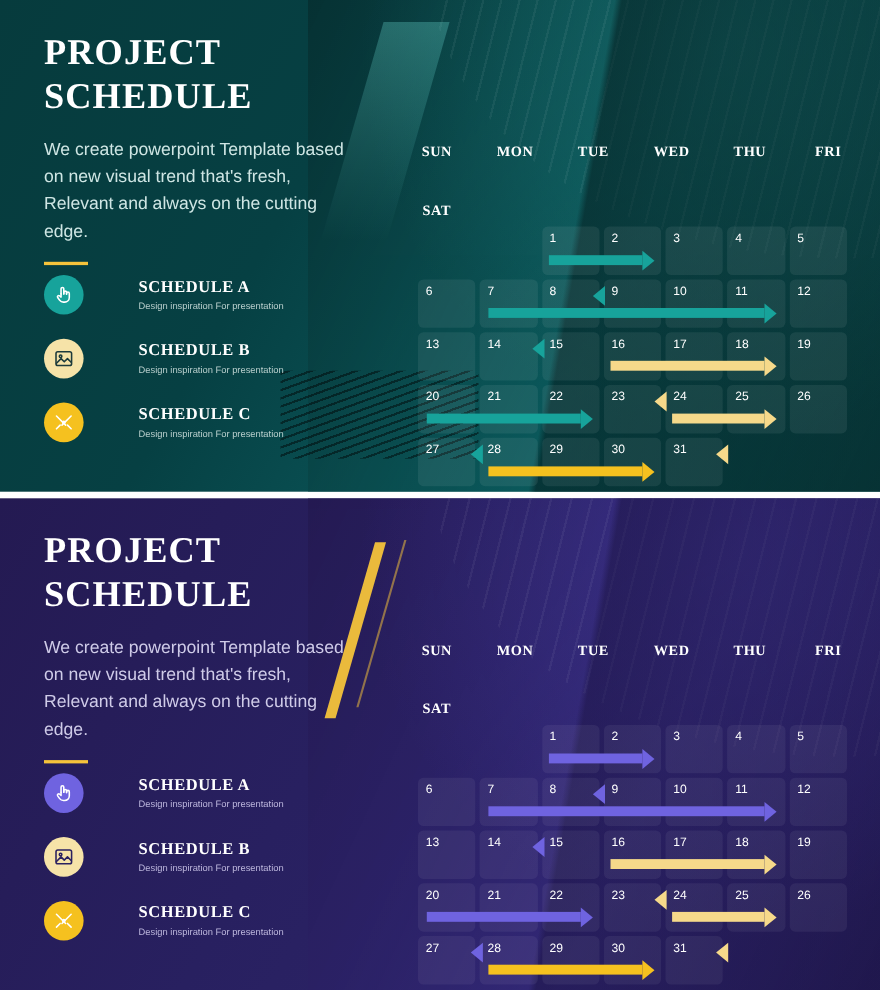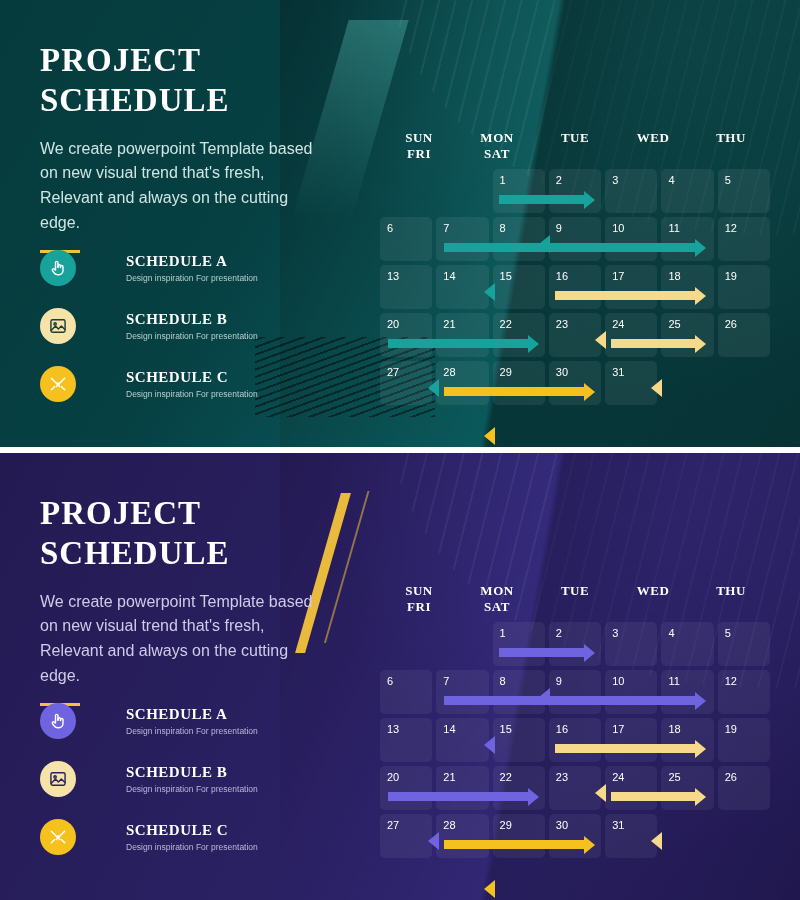--- a/index.html
+++ b/index.html
@@ -65,21 +65,21 @@
     opacity:.5;
   }
   .slide-navy .accent-stripe{
     left:318px;top:40px;width:10px;height:160px;
     background:linear-gradient(180deg,#f5c33b,#f5c33b);
     opacity:.95;
     box-shadow:22px -6px 0 -4px rgba(245,195,59,.55);
   }
 
   
-  .left{position:absolute;left:40px;top:40px;width:290px;z-index:4;}
+  .left{position:absolute;left:40px;top:28px;width:290px;z-index:4;}
   .title{
     color:#ffffff;font-family:"Liberation Serif", serif;
     font-weight:bold;font-size:33px;line-height:1.22;letter-spacing:1px;
     margin:0;
   }
   .subtitle{
     margin-top:16px;color:#cfe6e4;font-size:16px;line-height:1.55;
   }
   .slide-navy .subtitle{color:#cfcbe8;}
   .rule{
@@ -97,21 +97,21 @@
   .sched-text{margin-left:14px;}
   .sched-name{
     color:#ffffff;font-family:"Liberation Serif", serif;font-weight:bold;
     font-size:15px;letter-spacing:.5px;
   }
   .sched-desc{color:#b9cfcd;font-size:8.5px;margin-top:3px;}
   .slide-navy .sched-desc{color:#bdb7dd;}
 
   
   .calendar{position:absolute;left:380px;top:130px;width:390px;z-index:5;}
-  .cal-head{display:grid;grid-template-columns:repeat(5,1fr);margin-bottom:7px;}
+  .cal-head{display:grid;grid-template-columns:repeat(6,1fr);margin-bottom:7px;gap:37px;}
   .cal-head div{
     text-align:center;color:#ffffff;font-weight:bold;font-size:13px;
     font-family:"Liberation Serif", serif;letter-spacing:.5px;
   }
   .cal-grid{display:grid;grid-template-columns:repeat(7,1fr);gap:4px;position:relative;}
   .cell{
     height:44px;border-radius:5px;position:relative;
     background:rgba(255,255,255,.07);
   }
   .slide-navy .cell{background:rgba(255,255,255,.06);}

